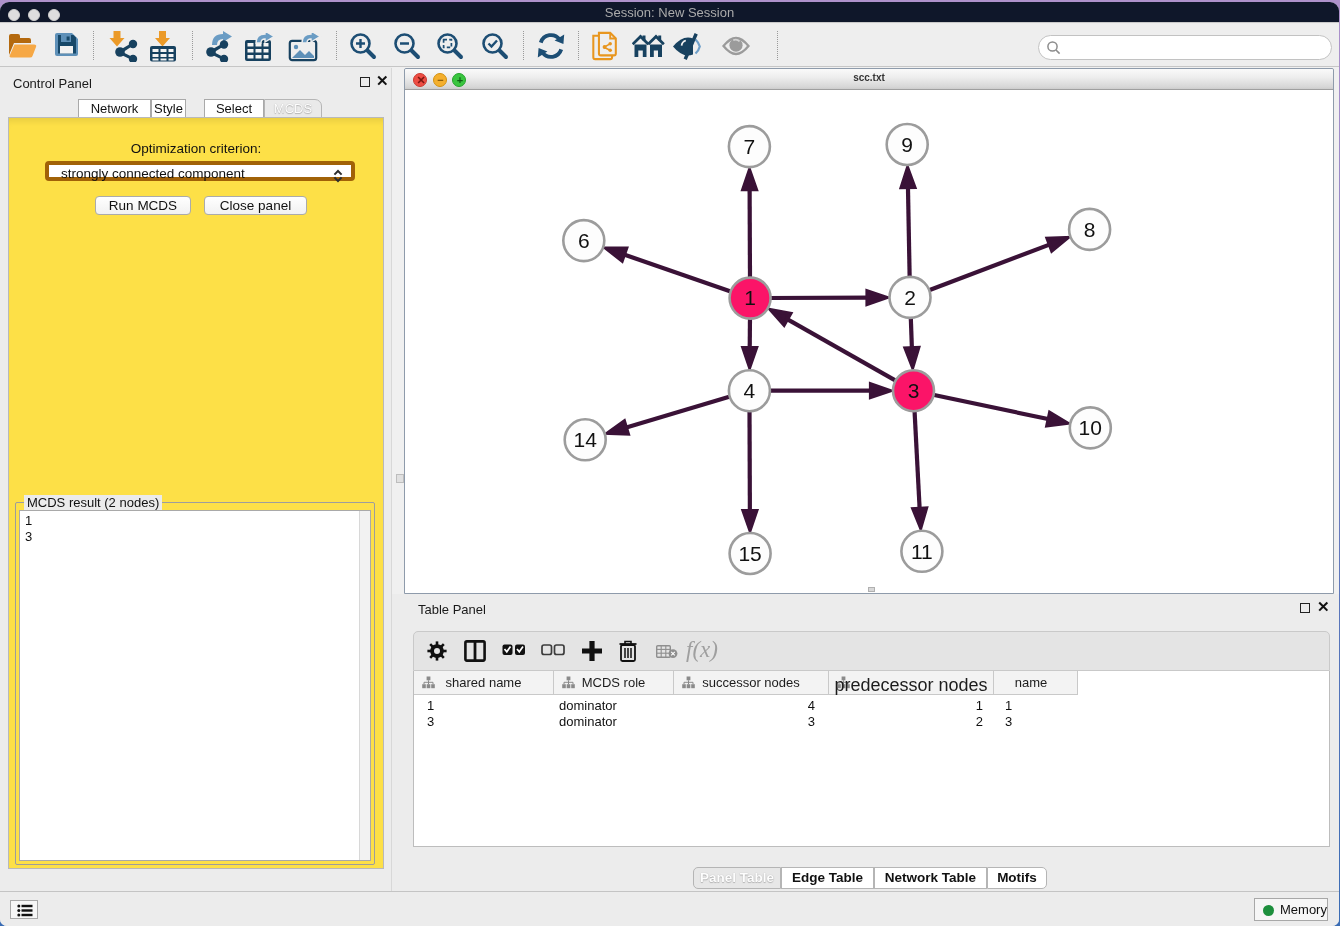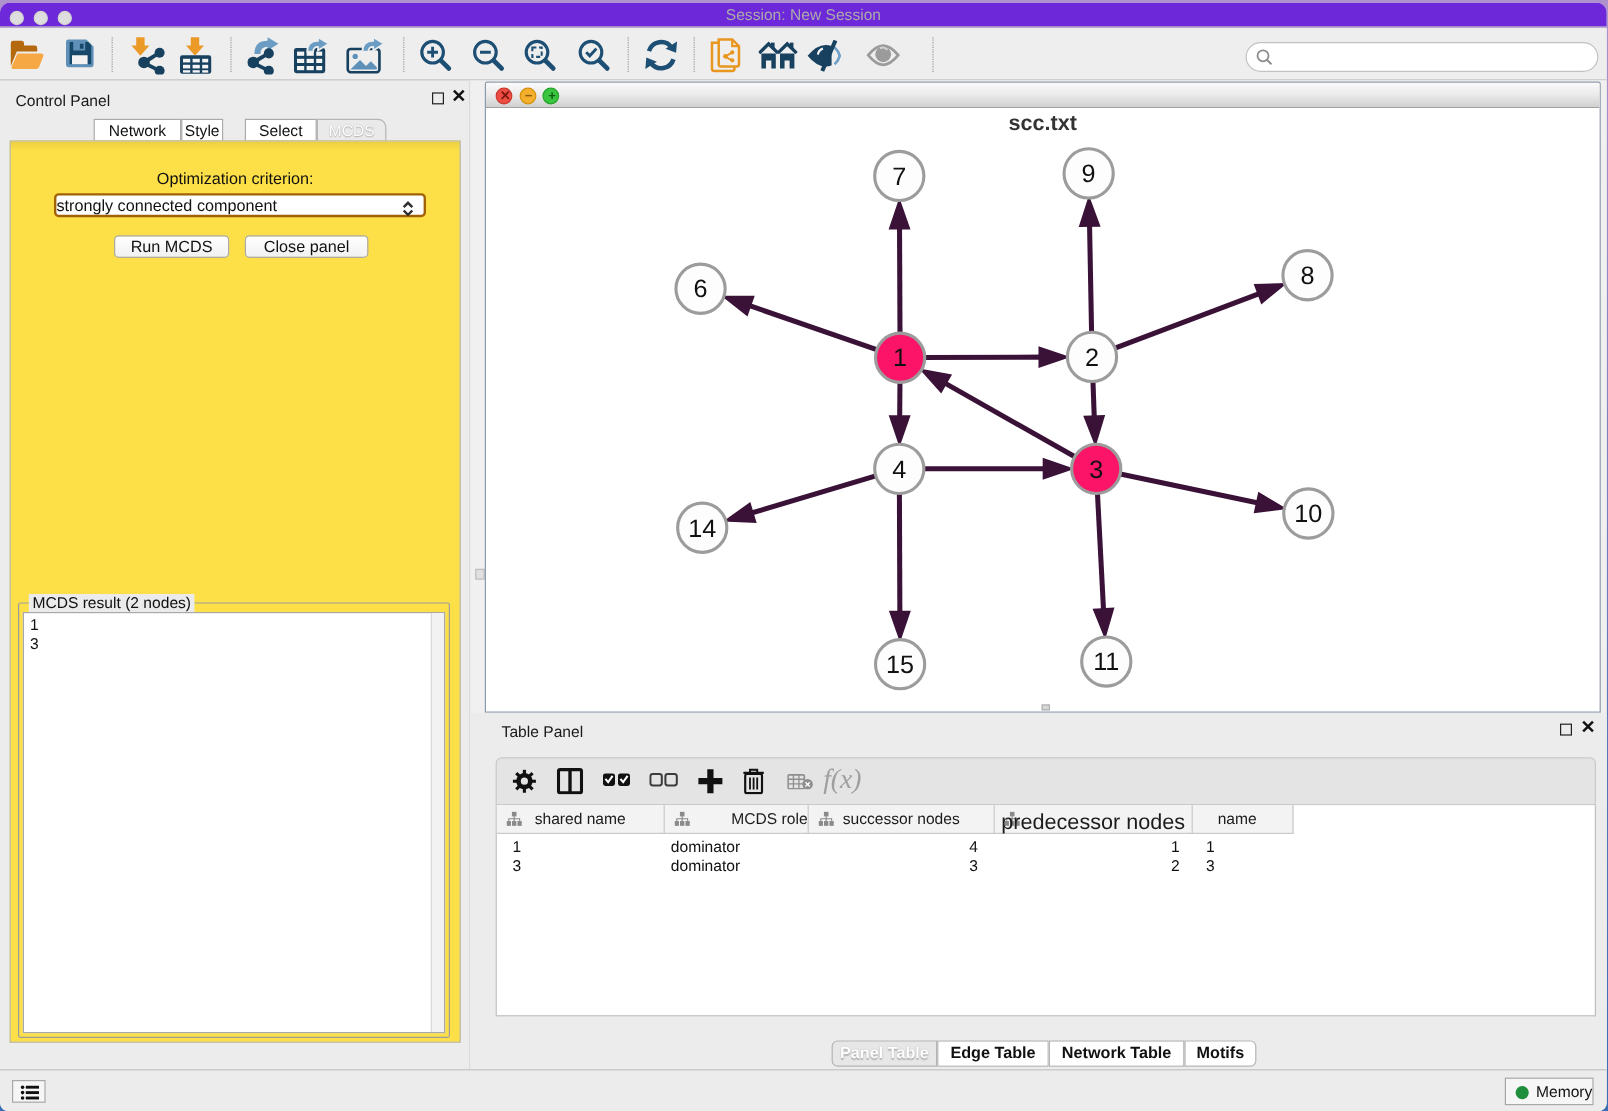--- a/index.html
+++ b/index.html
@@ -1,48 +1,48 @@
 <!DOCTYPE html>
 <html><head>
 <meta charset="utf-8">
 <style>
 * { margin:0; padding:0; box-sizing:border-box; }
 html,body { width:1340px; height:926px; overflow:hidden; }
 body { background:linear-gradient(180deg,#ae92cb 0%,#8f84c4 30%,#5b76bb 65%,#3a6cb4 100%); font-family:"Liberation Sans",sans-serif; }
 .app { position:absolute; left:0; top:2px; right:1px; bottom:0; background:#ececec; border-radius:9px 9px 7px 7px; overflow:hidden; }
-.titlebar { position:absolute; left:0; top:0; right:0; height:21px; background:#6d28d9; border-bottom:1px solid #c9c9c9; }
+.titlebar { position:absolute; left:0; top:0; right:0; height:21px; background:#0f172a; border-bottom:1px solid #c9c9c9; }
 .tl { position:absolute; top:6.5px; width:12px; height:12px; border-radius:50%; background:#dedede; border:1px solid #cfcfcf; }
 .title-text { position:absolute; top:3px; left:0; right:0; text-align:center; font-size:13px; color:#ababab; }
 .toolbar { position:absolute; left:0; top:22px; right:0; height:43px; background:#eeeeee; border-bottom:1px solid #c6c6c6; }
 .tbi { position:absolute; top:0; }
 .tsep { position:absolute; top:7px; height:29px; width:1px; border-left:1px dotted #9a9a9a; }
 .search { position:absolute; left:1038px; top:11px; width:294px; height:25px; background:#fff; border:1px solid #c2c2c2; border-radius:13px; }
 .search svg { position:absolute; left:7px; top:4px; }
 
 .cpanel { position:absolute; left:0; top:66px; width:392px; bottom:35px; background:#ececec; border-right:1px solid #d8d8d8; }
 .cp-title { position:absolute; left:13px; top:8px; font-size:13px; color:#1a1a1a; }
 .winbtn { position:absolute; top:9px; width:10px; height:10px; border:1.5px solid #222; }
 .winx { position:absolute; top:5px; font-size:15px; font-weight:bold; color:#111; line-height:15px; }
 .tab { position:absolute; top:0; height:19px; background:#fff; border:1px solid #a9a9a9; font-size:13px; text-align:center; line-height:18px; color:#111; }
 .tab.dis { background:#eaeaea; color:#fefefe; text-shadow:0 0 1px #a8a8a8, 0 1px 1px #b5b5b5; border-radius:0 7px 0 0; border-color:#b5b5b5; height:21px; }
 .cp-box { position:absolute; left:8px; right:7px; top:49px; bottom:22px; background:#fde047; border:1px solid #b9b9b9; box-shadow:inset 0 7px 6px -4px rgba(0,0,0,0.09); }
 .opt-label { position:absolute; top:23px; left:0; right:0; text-align:center; font-size:13.5px; color:#111; }
-.sel { position:absolute; left:36px; top:43px; width:310px; height:20px; background:#fff; border:2px solid #a16207; border-radius:4px; font-size:13.5px; line-height:18px; padding-left:0; color:#111; }
+.sel { position:absolute; left:36px; top:43px; width:310px; height:20px; background:#fff; border:4px solid #a16207; border-radius:4px; font-size:13.5px; line-height:18px; padding-left:12px; color:#111; }
 .sel svg { position:absolute; right:5px; top:2.5px; }
 .btn { position:absolute; top:78px; height:19px; background:linear-gradient(180deg,#ffffff,#f1f1f1); border:1px solid #ababab; border-radius:4px; font-size:13.5px; text-align:center; line-height:17px; color:#111; }
 .mcds-group { position:absolute; left:6px; right:8px; top:384px; bottom:3px; border:1px solid #9d9d9d; border-radius:2px; }
 .mcds-legend { position:absolute; left:8px; top:-8px; background:#ebebeb; padding:0 3px; font-size:13px; color:#111; }
 .mcds-white { position:absolute; left:3px; right:3px; top:7px; bottom:3px; background:#fff; border:1px solid #a9a9a9; font-size:13px; color:#111; line-height:15.5px; padding:2px 0 0 5px; }
 .mcds-sb { position:absolute; right:0; top:0; bottom:0; width:11px; background:#f2f2f2; border-left:1px solid #d8d8d8; }
 
 .netarea { position:absolute; left:392px; top:65px; right:0; bottom:35px; background:#f0f0f0; }
 .divh { position:absolute; left:4px; top:407px; width:8px; height:9px; background:#e0e0e0; border:1px solid #bdbdbd; }
 .netwin { position:absolute; left:12px; top:1px; width:930px; height:526px; background:#fff; border:1px solid #8e9bab; border-radius:2px 2px 0 0; }
 .netwin-tb { position:absolute; left:0; top:0; right:0; height:21px; background:linear-gradient(180deg,#fafafa 0%,#ececec 45%,#d6d6d6 90%,#cccccc 100%); border-bottom:1px solid #9f9f9f; border-radius:2px 2px 0 0; }
-.nt-title { position:absolute; left:0; right:0; top:3px; text-align:center; font-size:18px; font-weight:bold; color:#333;margin-top:20px; }
+.nt-title { position:absolute; left:0; right:0; top:3px; text-align:center; font-size:10px; font-weight:bold; color:#333; }
 .mtl { position:absolute; top:3.5px; width:14px; height:14px; border-radius:50%; }
 .mtl span { position:absolute; left:0; top:0; width:14px; height:14px; font-size:11px; line-height:13px; text-align:center; }
 .resize-dot { position:absolute; left:463px; bottom:1px; width:7px; height:5px; background:#d8d8d8; border:1px solid #b0b0b0; }
 
 .tpanel { position:absolute; left:392px; top:592px; right:0; bottom:35px; background:#ececec; }
 .tp-title { position:absolute; left:26px; top:8px; font-size:13px; color:#1a1a1a; }
 .tp-toolbar { position:absolute; left:21px; top:37px; width:917px; height:40px; background:#e4e4e4; border:1px solid #c9c9c9; border-radius:5px 5px 0 0; }
 .tp-table { position:absolute; left:21px; top:77px; width:917px; height:176px; background:#fff; border:1px solid #bdbdbd; border-top:none; }
 .btab { position:absolute; top:0; height:22px; background:#fff; border:1px solid #b5b5b5; font-size:13.5px; font-weight:bold; text-align:center; line-height:20px; color:#111; }
 
@@ -411,21 +411,21 @@
             <g fill="#8a8a8a">
               <rect x="4.6" y="0.5" width="3.8" height="3.8"></rect>
               <rect x="0.2" y="8.2" width="3.6" height="4"></rect>
               <rect x="4.7" y="8.2" width="3.6" height="4"></rect>
               <rect x="9.2" y="8.2" width="3.6" height="4"></rect>
             </g>
             <g stroke="#8a8a8a" stroke-width="1">
               <path d="M6.5 4.3 L6.5 8.2 M2 8 L2 6.3 L11 6.3 L11 8 M6.5 6.3 L6.5 8" fill="none"></path>
             </g>
           </svg>
-          <div style="position:absolute;left:0;right:0;top:4px;text-align:right;font-size:13px;color:#1c1c1c">MCDS role</div>
+          <div style="position:absolute;left:0;right:0;top:4px;text-align:center;font-size:13px;color:#1c1c1c">MCDS role</div>
         </div>
     <div style="position:absolute;left:260px;top:0;width:155px;height:24px;border-right:1px solid #c9c9c9">
           <svg style="position:absolute;left:8px;top:5px" width="13" height="13" viewBox="0 0 13 13">
             <g fill="#8a8a8a">
               <rect x="4.6" y="0.5" width="3.8" height="3.8"></rect>
               <rect x="0.2" y="8.2" width="3.6" height="4"></rect>
               <rect x="4.7" y="8.2" width="3.6" height="4"></rect>
               <rect x="9.2" y="8.2" width="3.6" height="4"></rect>
             </g>
             <g stroke="#8a8a8a" stroke-width="1">

